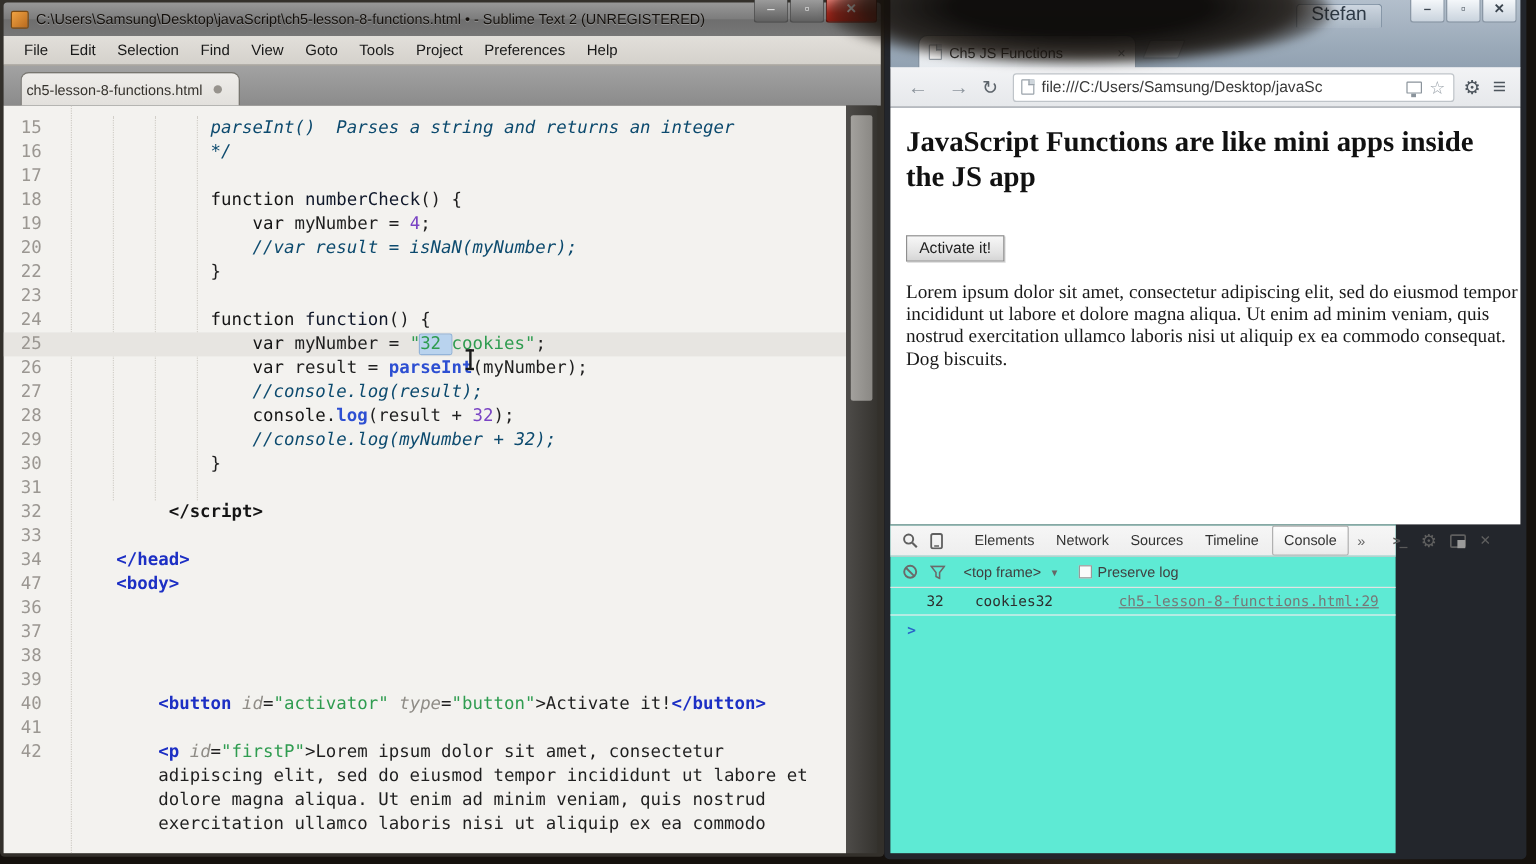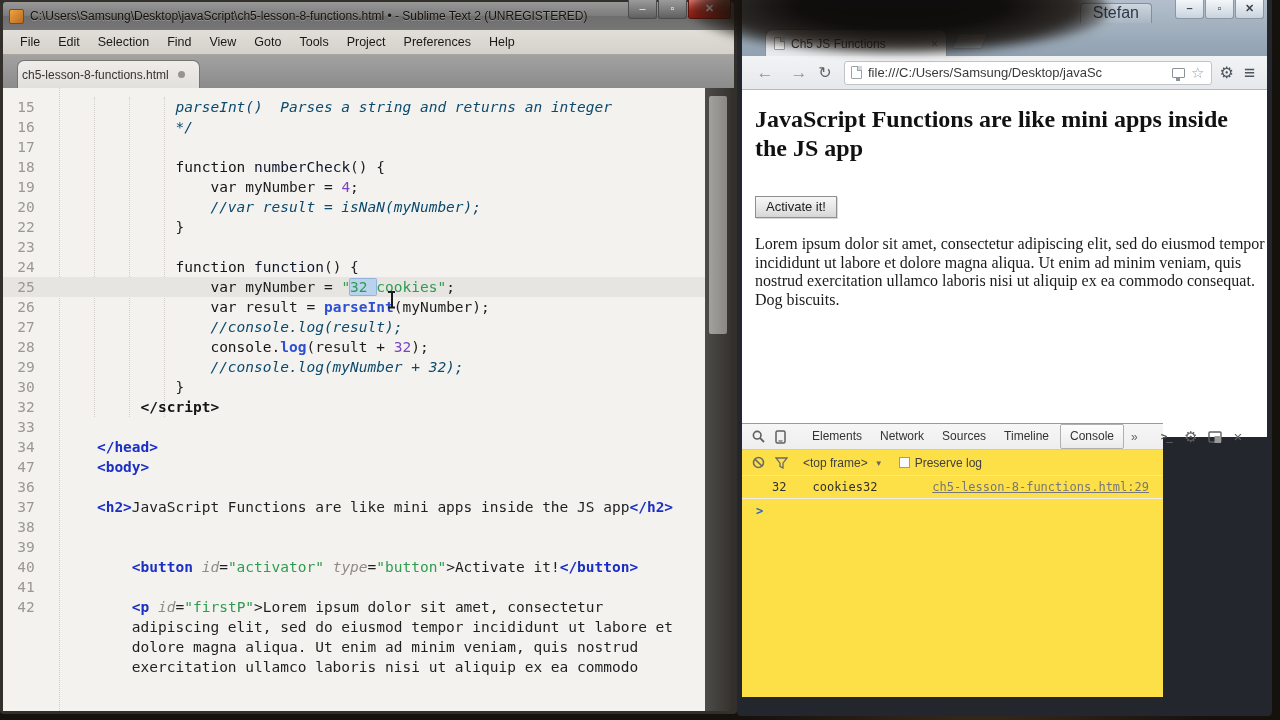--- a/index.html
+++ b/index.html
@@ -65,21 +65,21 @@
   .device-ico{width:13px;height:10px;border:1.5px solid #8a939b;border-radius:1px;position:relative;flex:none;margin:0 6px}
   .device-ico:after{content:"";position:absolute;left:3px;bottom:-4px;width:4px;height:2.5px;background:#8a939b}
   .star{font-size:15px;color:#99a1a9;flex:none}
   .gear{font-size:16px;color:#4d555d;margin-right:10px}
   .hamburger{font-size:19px;color:#4d555d;margin-right:12px;font-weight:bold}
   .cr-content{position:absolute;left:5px;top:90px;width:525px;height:347px;background:#fff;overflow:hidden;padding-left:13px}
   .cr-content h2{font-family:"Liberation Serif",serif;font-size:24px;line-height:29px;font-weight:bold;color:#111;margin-top:15px;width:505px}
   .activate-btn{display:inline-block;margin-top:15px;padding:2px 10px 3px 10px;font-family:"Liberation Sans",sans-serif;font-size:13px;color:#222;background:linear-gradient(#f7f7f7,#e2e2e2 70%,#d5d5d5);border:1px solid #8f8f8f;box-shadow:1px 1px 0 rgba(0,0,0,.15)}
   .cr-content p{font-family:"Liberation Serif",serif;font-size:16px;line-height:18.5px;color:#1a1a1a;margin-top:17px;width:512px}
   
-  .devtools{position:absolute;left:5px;top:423px;width:421px;height:274px;background:#fde047;border-top:1px solid #808archive0;font-size:12px;color:#333}
+  .devtools{position:absolute;left:5px;top:437px;width:421px;height:274px;background:#5eead4;border-top:1px solid #808archive0;font-size:12px;color:#333}
   .dt-row1{height:27px;background:linear-gradient(#f6f6f6,#eeeeee);border-top:1px solid #9a9a9a;border-bottom:1px solid #cbcbcb;display:flex;align-items:center}
   .dt-sep{width:1px;height:16px;background:#ccc;margin:0 6px}
   .dt-ico{margin:0 5px;display:flex;align-items:center}
   .dtab{padding:0 9px;color:#333;line-height:25px}
   .dtab.sel{border:1px solid #b0b0b0;border-radius:2px;background:linear-gradient(#fdfdfd,#ebebeb);line-height:23px;margin:0 2px}
   .chev{color:#666;padding:0 5px}
   .dt-console-ico{font-family:"DejaVu Sans Mono",monospace;font-size:11px;font-weight:bold;color:#5a5a5a;letter-spacing:-1px;margin:0 6px}
   .dt-gear{font-size:15px;color:#5f5f5f;margin:0 6px}
   .dt-close{font-size:15px;color:#5f5f5f;margin:0 10px 0 6px}
   .dt-row2{height:26px;border-bottom:1px solid #e3e3e3;display:flex;align-items:center}
@@ -144,26 +144,27 @@
           <div class="row"><span class="gut">20</span><span class="codeline"><span class="pl">                 </span><span class="cm">//var result = isNaN(myNumber);</span></span></div>
           <div class="row"><span class="gut">22</span><span class="codeline"><span class="pl">             }</span></span></div>
           <div class="row"><span class="gut">23</span><span class="codeline"></span></div>
           <div class="row"><span class="gut">24</span><span class="codeline"><span class="pl">             </span><span class="kw">function</span><span class="pl"> </span><span class="fn">function</span><span class="pl">() {</span></span></div>
           <div class="row hl"><span class="gut">25</span><span class="codeline"><span class="pl">                 </span><span class="kw">var</span><span class="pl"> myNumber = </span><span class="st">"</span><span class="se">32 </span><span class="st">cookies"</span><span class="pl">;</span></span></div>
           <div class="row"><span class="gut">26</span><span class="codeline"><span class="pl">                 </span><span class="kw">var</span><span class="pl"> result = </span><span class="bi">parseInt</span><span class="pl">(myNumber);</span></span></div>
           <div class="row"><span class="gut">27</span><span class="codeline"><span class="pl">                 </span><span class="cm">//console.log(result);</span></span></div>
           <div class="row"><span class="gut">28</span><span class="codeline"><span class="pl">                 </span><span class="kw">console</span><span class="pl">.</span><span class="bi">log</span><span class="pl">(result + </span><span class="nu">32</span><span class="pl">);</span></span></div>
           <div class="row"><span class="gut">29</span><span class="codeline"><span class="pl">                 </span><span class="cm">//console.log(myNumber + 32);</span></span></div>
           <div class="row"><span class="gut">30</span><span class="codeline"><span class="pl">             }</span></span></div>
+          <div class="row"><span class="gut">31</span><span class="codeline"></span></div>
           <div class="row"><span class="gut">32</span><span class="codeline"><span class="pl">         </span><span class="tk">&lt;/script&gt;</span></span></div>
           <div class="row"><span class="gut">33</span><span class="codeline"></span></div>
           <div class="row"><span class="gut">34</span><span class="codeline"><span class="pl">    </span><span class="tg">&lt;/head&gt;</span></span></div>
           <div class="row"><span class="gut">47</span><span class="codeline"><span class="pl">    </span><span class="tg">&lt;body&gt;</span></span></div>
           <div class="row"><span class="gut">36</span><span class="codeline"></span></div>
-          <div class="row"><span class="gut">37</span><span class="codeline"><span class="pl">    </span><span class="tg">&lt;h2&gt;</span><span class="pl">JavaScript Functions are like mini apps inside the JS app</span><span class="tg">&lt;/h2&gt;</span></span></div>
+          <div class="row"><span class="gut">37</span></div>
           <div class="row"><span class="gut">38</span><span class="codeline"></span></div>
           <div class="row"><span class="gut">39</span><span class="codeline"></span></div>
           <div class="row"><span class="gut">40</span><span class="codeline"><span class="pl">        </span><span class="tg">&lt;button</span><span class="pl"> </span><span class="at">id</span><span class="pl">=</span><span class="st">"activator"</span><span class="pl"> </span><span class="at">type</span><span class="pl">=</span><span class="st">"button"</span><span class="pl">&gt;</span><span class="pl">Activate it!</span><span class="tg">&lt;/button&gt;</span></span></div>
           <div class="row"><span class="gut">41</span><span class="codeline"></span></div>
           <div class="row"><span class="gut">42</span><span class="codeline"><span class="pl">        </span><span class="tg">&lt;p</span><span class="pl"> </span><span class="at">id</span><span class="pl">=</span><span class="st">"firstP"</span><span class="pl">&gt;</span><span class="pl">Lorem ipsum dolor sit amet, consectetur</span></span></div>
           <div class="row"><span class="gut"></span><span class="codeline"><span class="pl">        adipiscing elit, sed do eiusmod tempor incididunt ut labore et</span></span></div>
           <div class="row"><span class="gut"></span><span class="codeline"><span class="pl">        dolore magna aliqua. Ut enim ad minim veniam, quis nostrud</span></span></div>
           <div class="row"><span class="gut"></span><span class="codeline"><span class="pl">        exercitation ullamco laboris nisi ut aliquip ex ea commodo</span></span></div>
         </div>
       <div class="ibeam"></div>

